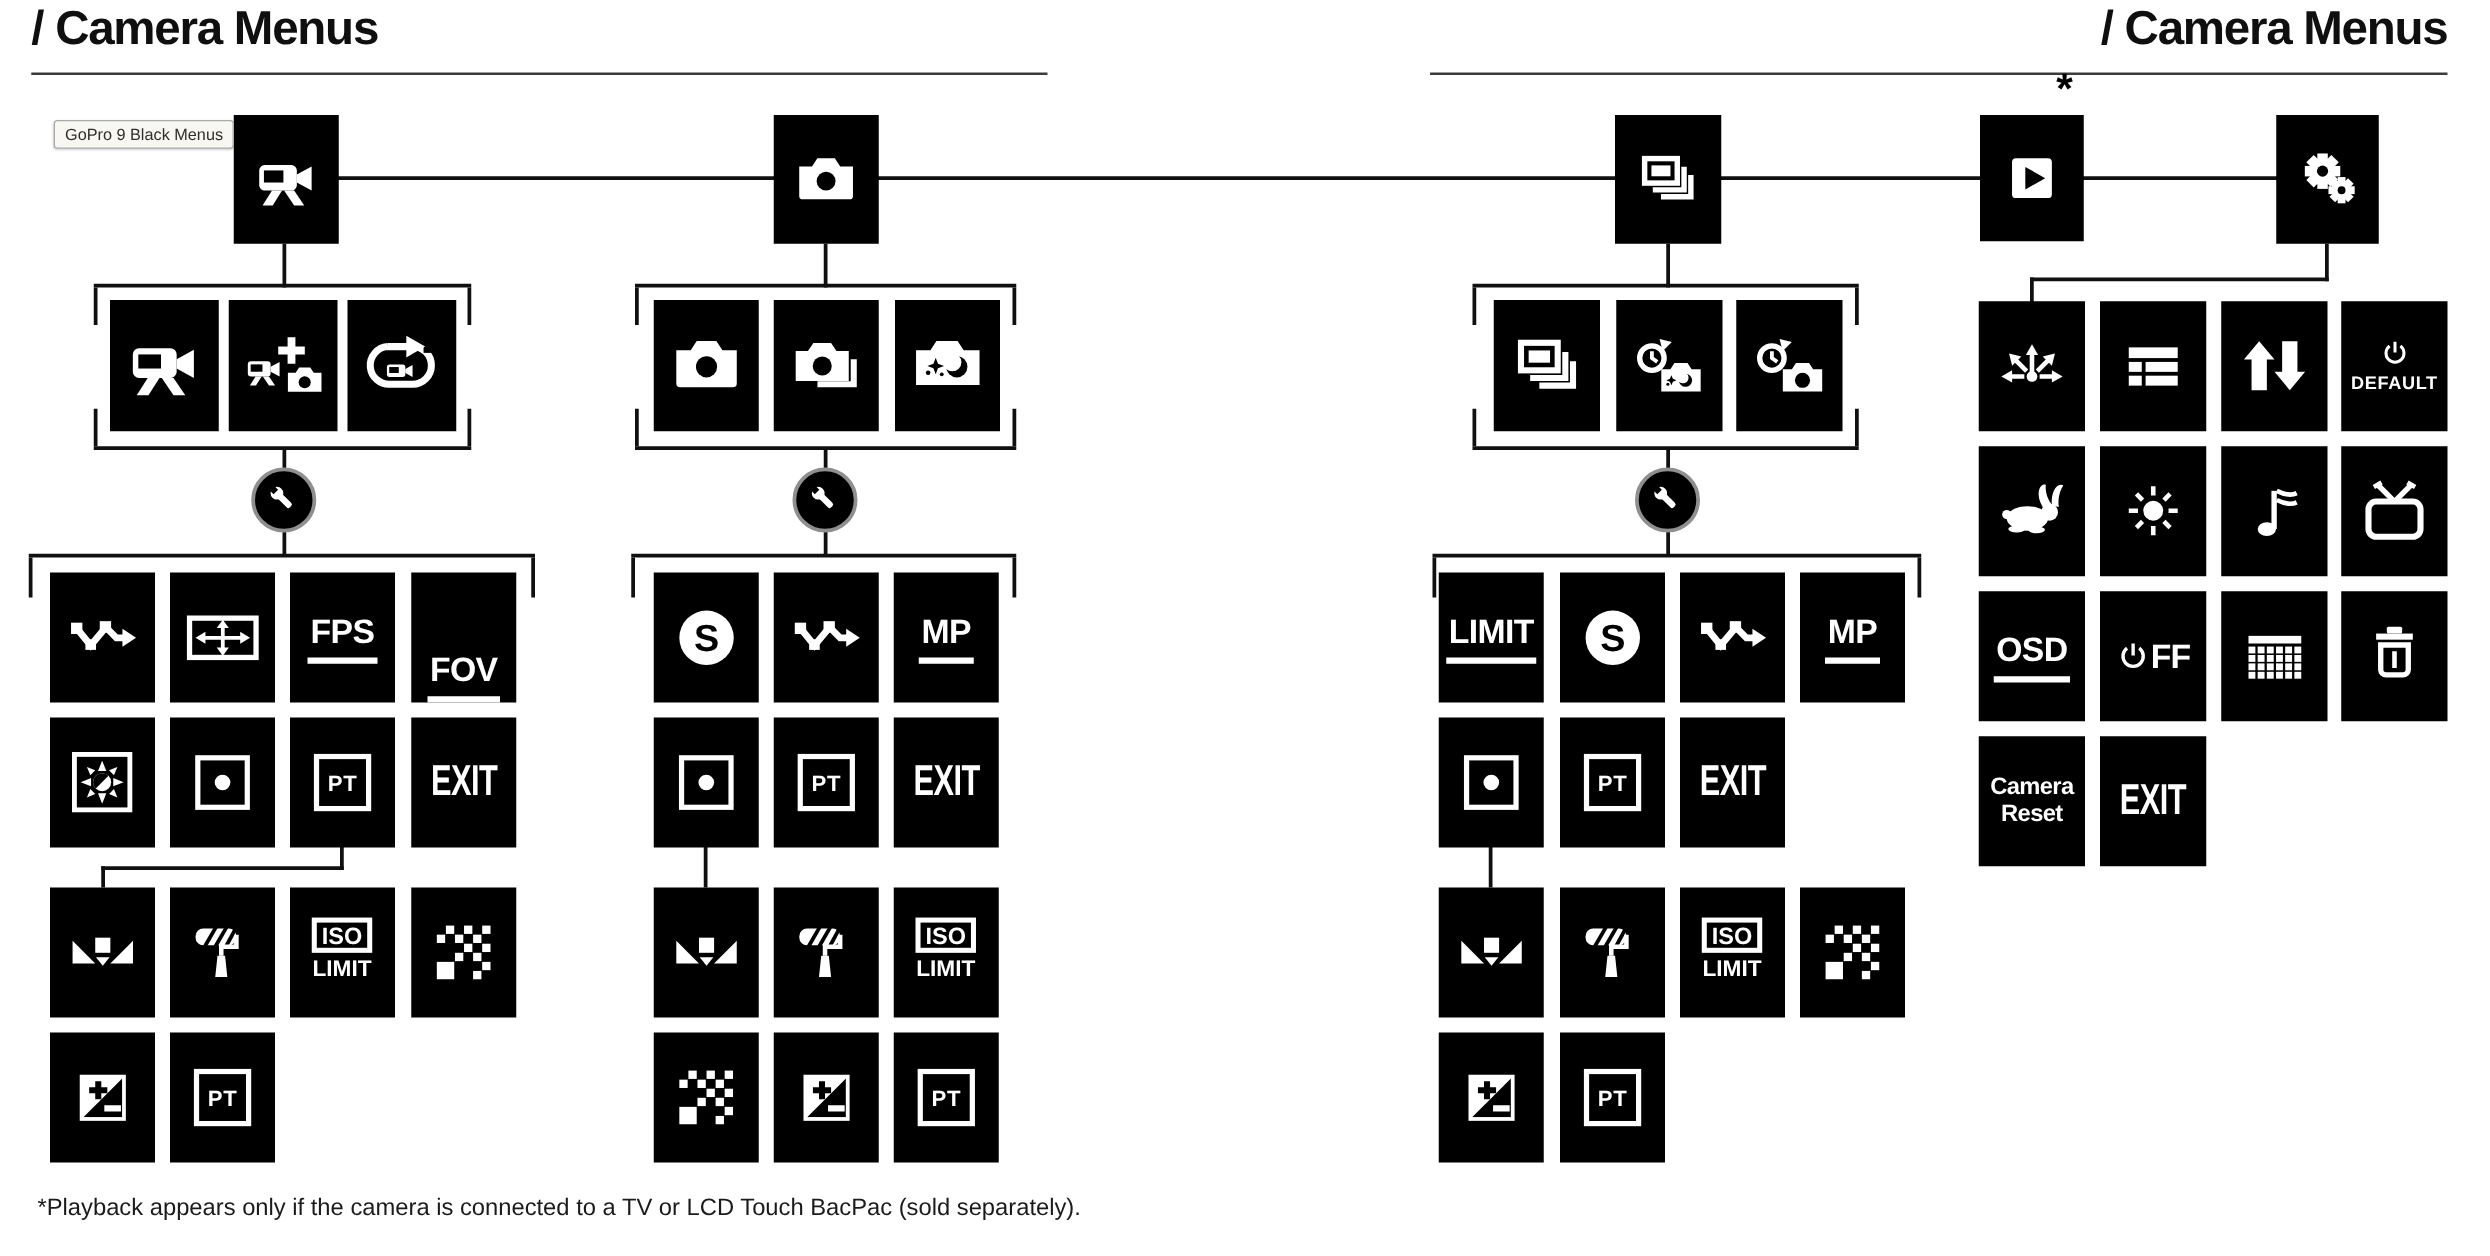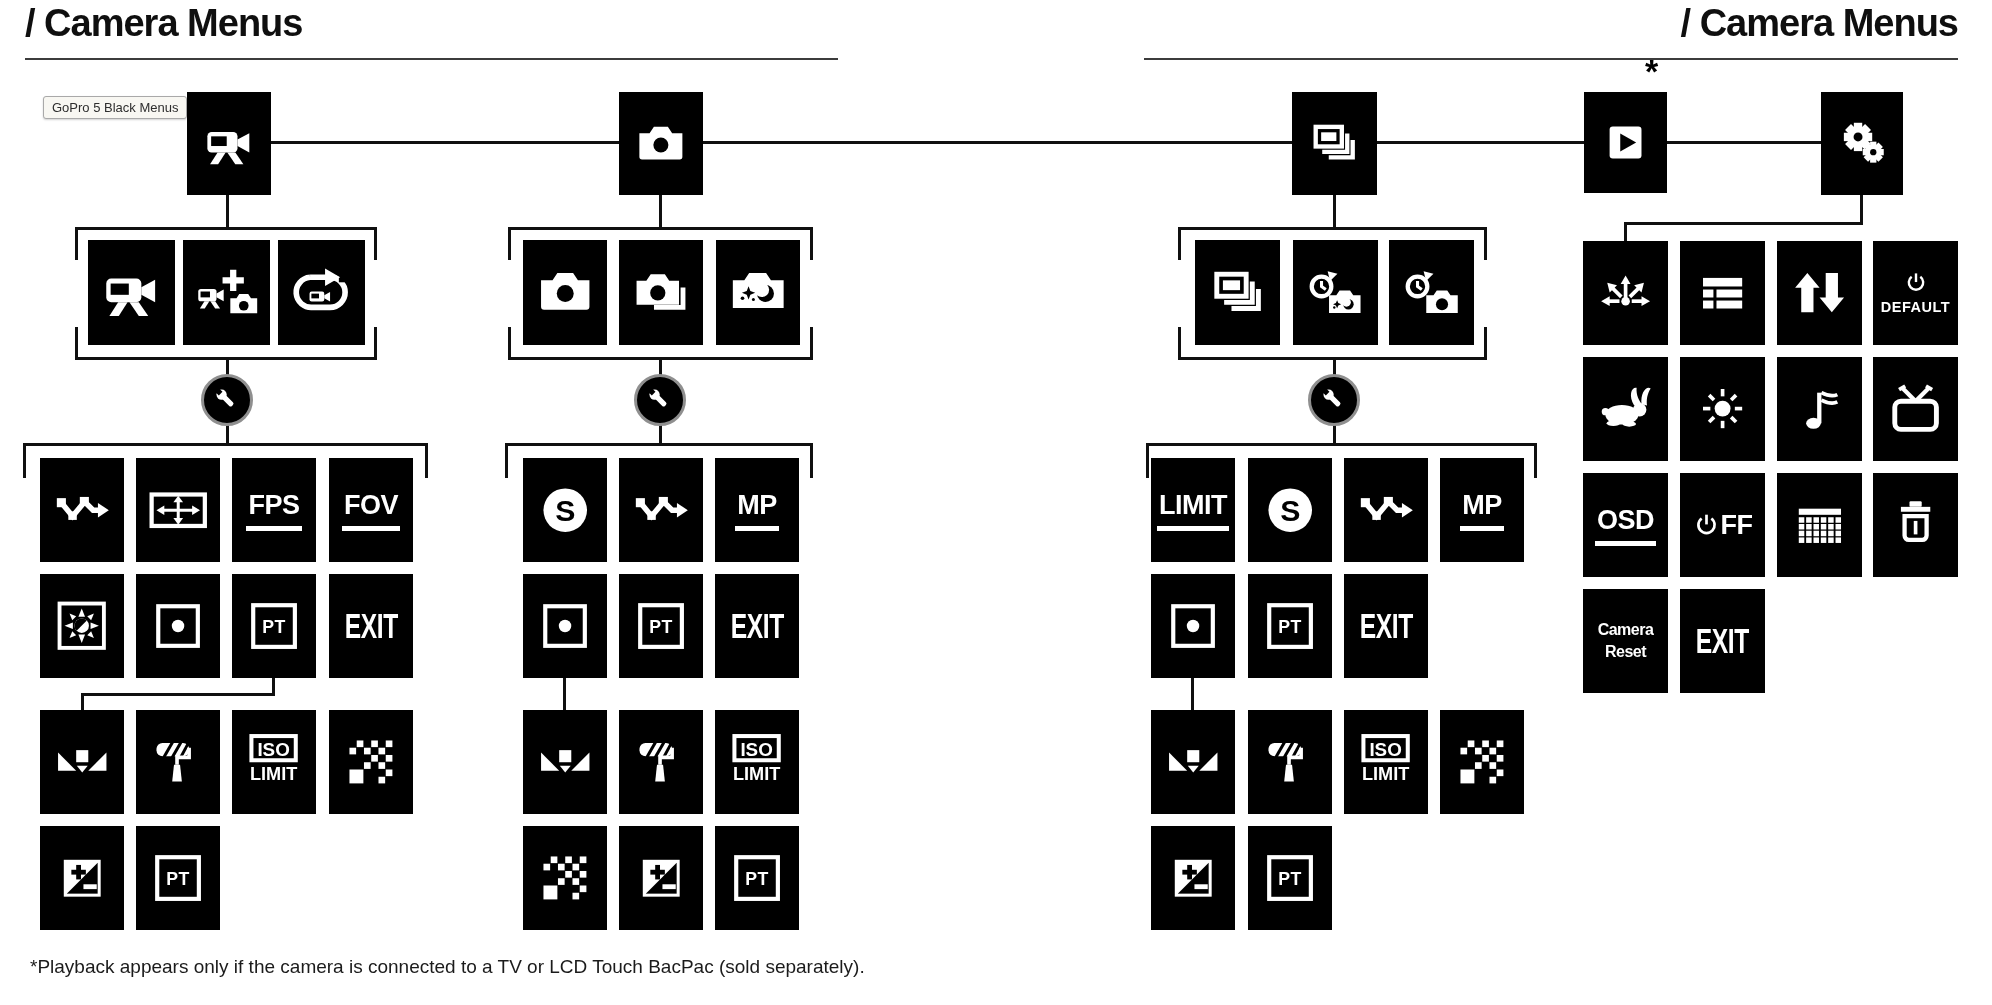--- a/index.html
+++ b/index.html
@@ -19,42 +19,42 @@
   .bracket .stub{height:30px;} .bracket-top .stub{height:32px;}
   .tile{position:absolute;background:#000;display:flex;align-items:center;justify-content:center;z-index:2;}
   .ic{display:flex;width:72%;}
   .ic svg{width:100%;height:auto;display:block;}
   .tile.top .ic{width:64%;}
   .ic-playback{width:56%;} .ic-gears{width:68%;} .ic-iso-limit{width:80%;}
   .ic-spot-meter{width:62%;} .ic-protune{width:62%;} .ic-low-light{width:66%;}
   .lbl{color:#fff;font-weight:bold;font-size:27px;letter-spacing:-0.5px;text-align:center;}
   .ul{border-bottom:5px solid #fff;padding:0 2px 5px;}
   .tall{display:inline-block;font-size:30px;transform:scale(0.82,1.15);}
-  .two{font-size:16px;line-height:22px;}
+  .two{font-size:19px;line-height:22px;}
   .offrow{display:flex;align-items:center;}
   .offrow .pw{display:flex;width:27px;margin-right:1px;}
   .offrow .pw svg{width:100%;}
   .defcol{display:flex;flex-direction:column;align-items:center;gap:4px;}
   .defcol .pw{display:flex;width:24px;}
   .defcol .pw svg{width:100%;}
   .defcol .dlab{color:#fff;font-weight:bold;font-size:14.5px;letter-spacing:.5px;}
   .wrench{position:absolute;width:46px;height:46px;border-radius:50%;background:#000;
           border:3px solid #8f8f8f;z-index:3;display:flex;align-items:center;justify-content:center;}
   .wrench svg{width:32px;height:32px;}
   .asterisk{position:absolute;font-size:34px;font-weight:bold;color:#000;z-index:4;}
   .footnote{position:absolute;left:30px;top:956px;font-size:19px;color:#1b1b1b;}
 </style>
 </head>
 <body>
 
 <div class="h1" style="left:25px;top:2px;">/ Camera Menus</div>
 <div class="h1" style="right:34px;top:2px;">/ Camera Menus</div>
 <div class="rule" style="left:25px;top:58px;width:813px;"></div>
 <div class="rule" style="left:1144px;top:58px;width:814px;"></div>
-<div class="badge">GoPro 5 Black Menus</div>
+<div class="badge">GoPro 9 Black Menus</div>
 <div class="asterisk" style="left:1645px;top:52px;">*</div>
 <div class="footnote">*Playback appears only if the camera is connected to a TV or LCD Touch BacPac (sold separately).</div>
 
 <div class="ln" style="left:228px;top:141px;width:1634px;height:3px;"></div>
 <div class="ln" style="left:226px;top:195px;width:3px;height:35px;"></div>
 <div class="ln" style="left:659px;top:195px;width:3px;height:35px;"></div>
 <div class="ln" style="left:1333px;top:195px;width:3px;height:35px;"></div>
 <div class="ln" style="left:1860px;top:195px;width:3px;height:30px;"></div>
 <div class="ln" style="left:1624px;top:222px;width:239px;height:3px;"></div>
 <div class="ln" style="left:1624px;top:222px;width:3px;height:23px;"></div>
@@ -326,21 +326,21 @@
           <polygon points="14,50 27,42 27,58" fill="#fff"></polygon>
           <polygon points="86,50 73,42 73,58" fill="#fff"></polygon>
           <polygon points="50,26 42,37 58,37" fill="#fff"></polygon>
           <polygon points="50,74 42,63 58,63" fill="#fff"></polygon>
         </svg>
       </span>
     </div>
     <div class="tile" style="left: 232px; top: 458px; width: 84px; height: 104px;">
       <span class="lbl ul">FPS</span>
     </div>
-    <div class="tile" style="left: 329px; top: 458px; width: 84px; height: 104px;">
+    <div class="tile" style="left: 329px; top: 458px; width: 84px; height: 104px; align-items: flex-end;">
       <span class="lbl ul">FOV</span>
     </div>
     <div class="tile" style="left: 40px; top: 574px; width: 84px; height: 104px;">
       <span class="ic ic-low-light">
         <svg viewBox="0 0 100 100">
           <rect x="10" y="10" width="80" height="80" fill="none" stroke="#fff" stroke-width="7"></rect>
           <g transform="translate(50,50)">
             <g fill="#fff">
               <polygon points="0,-31 6,-16 -6,-16"></polygon>
               <polygon points="0,31 6,16 -6,16"></polygon>

